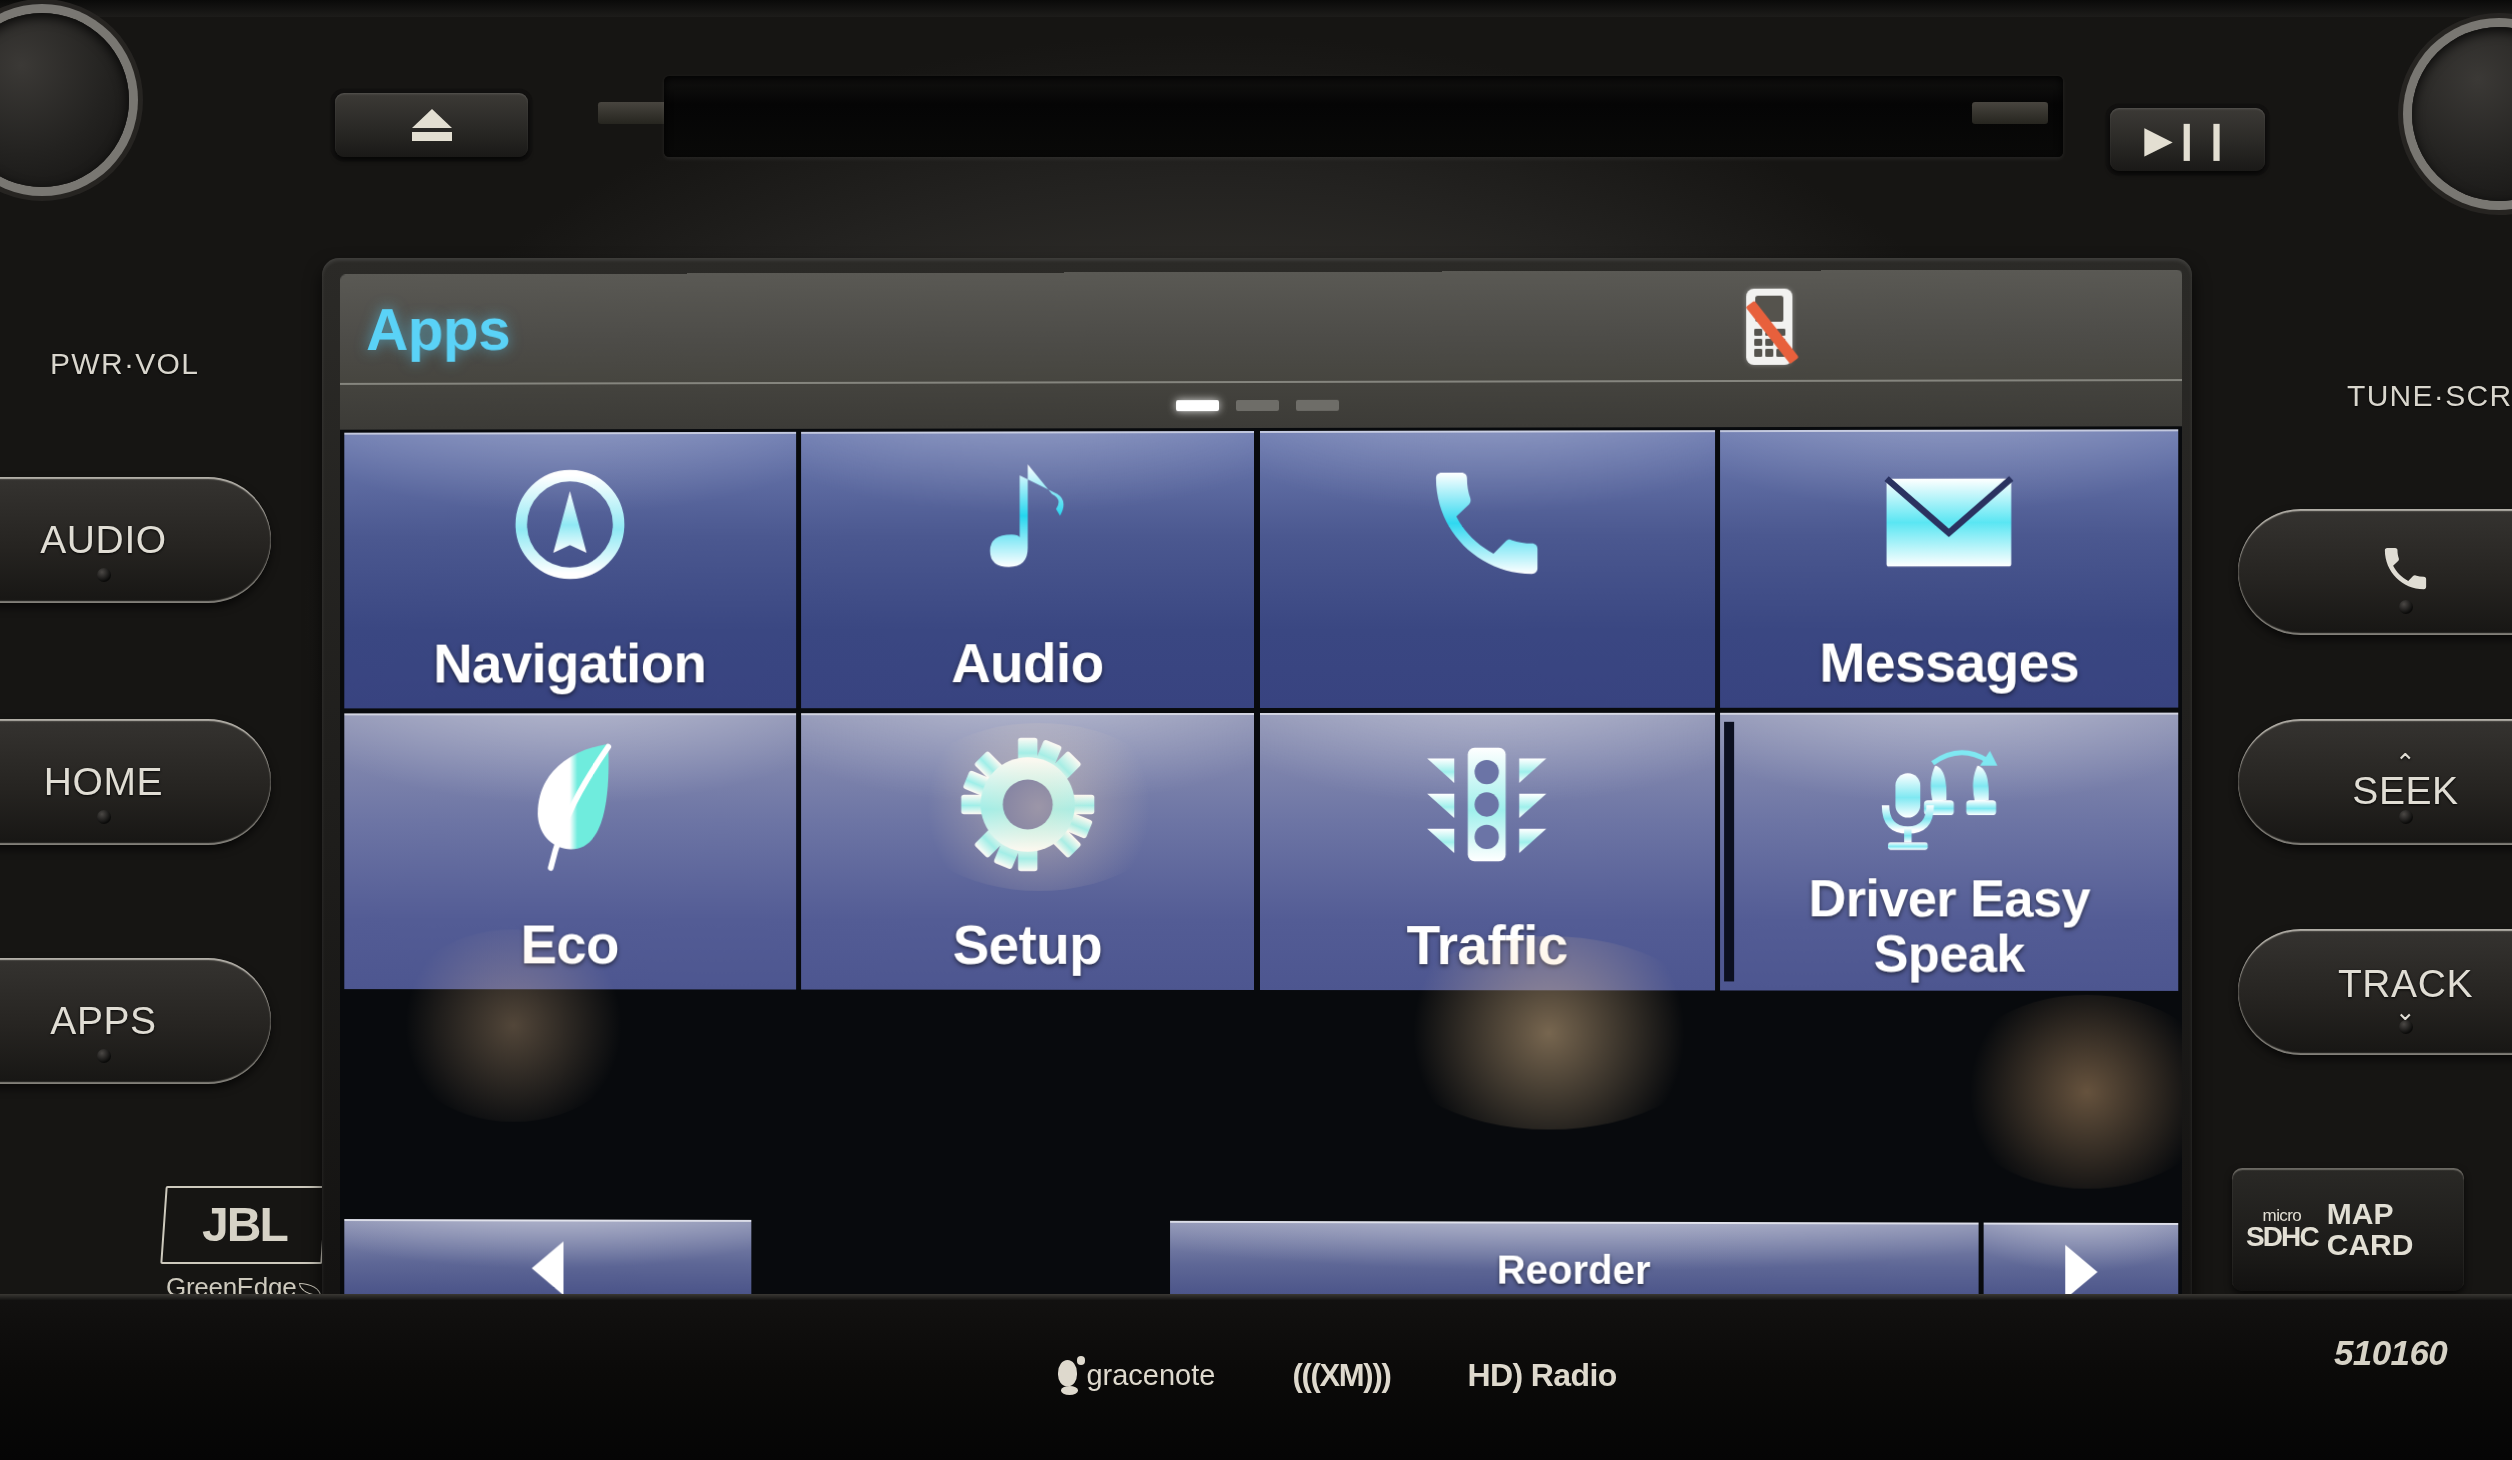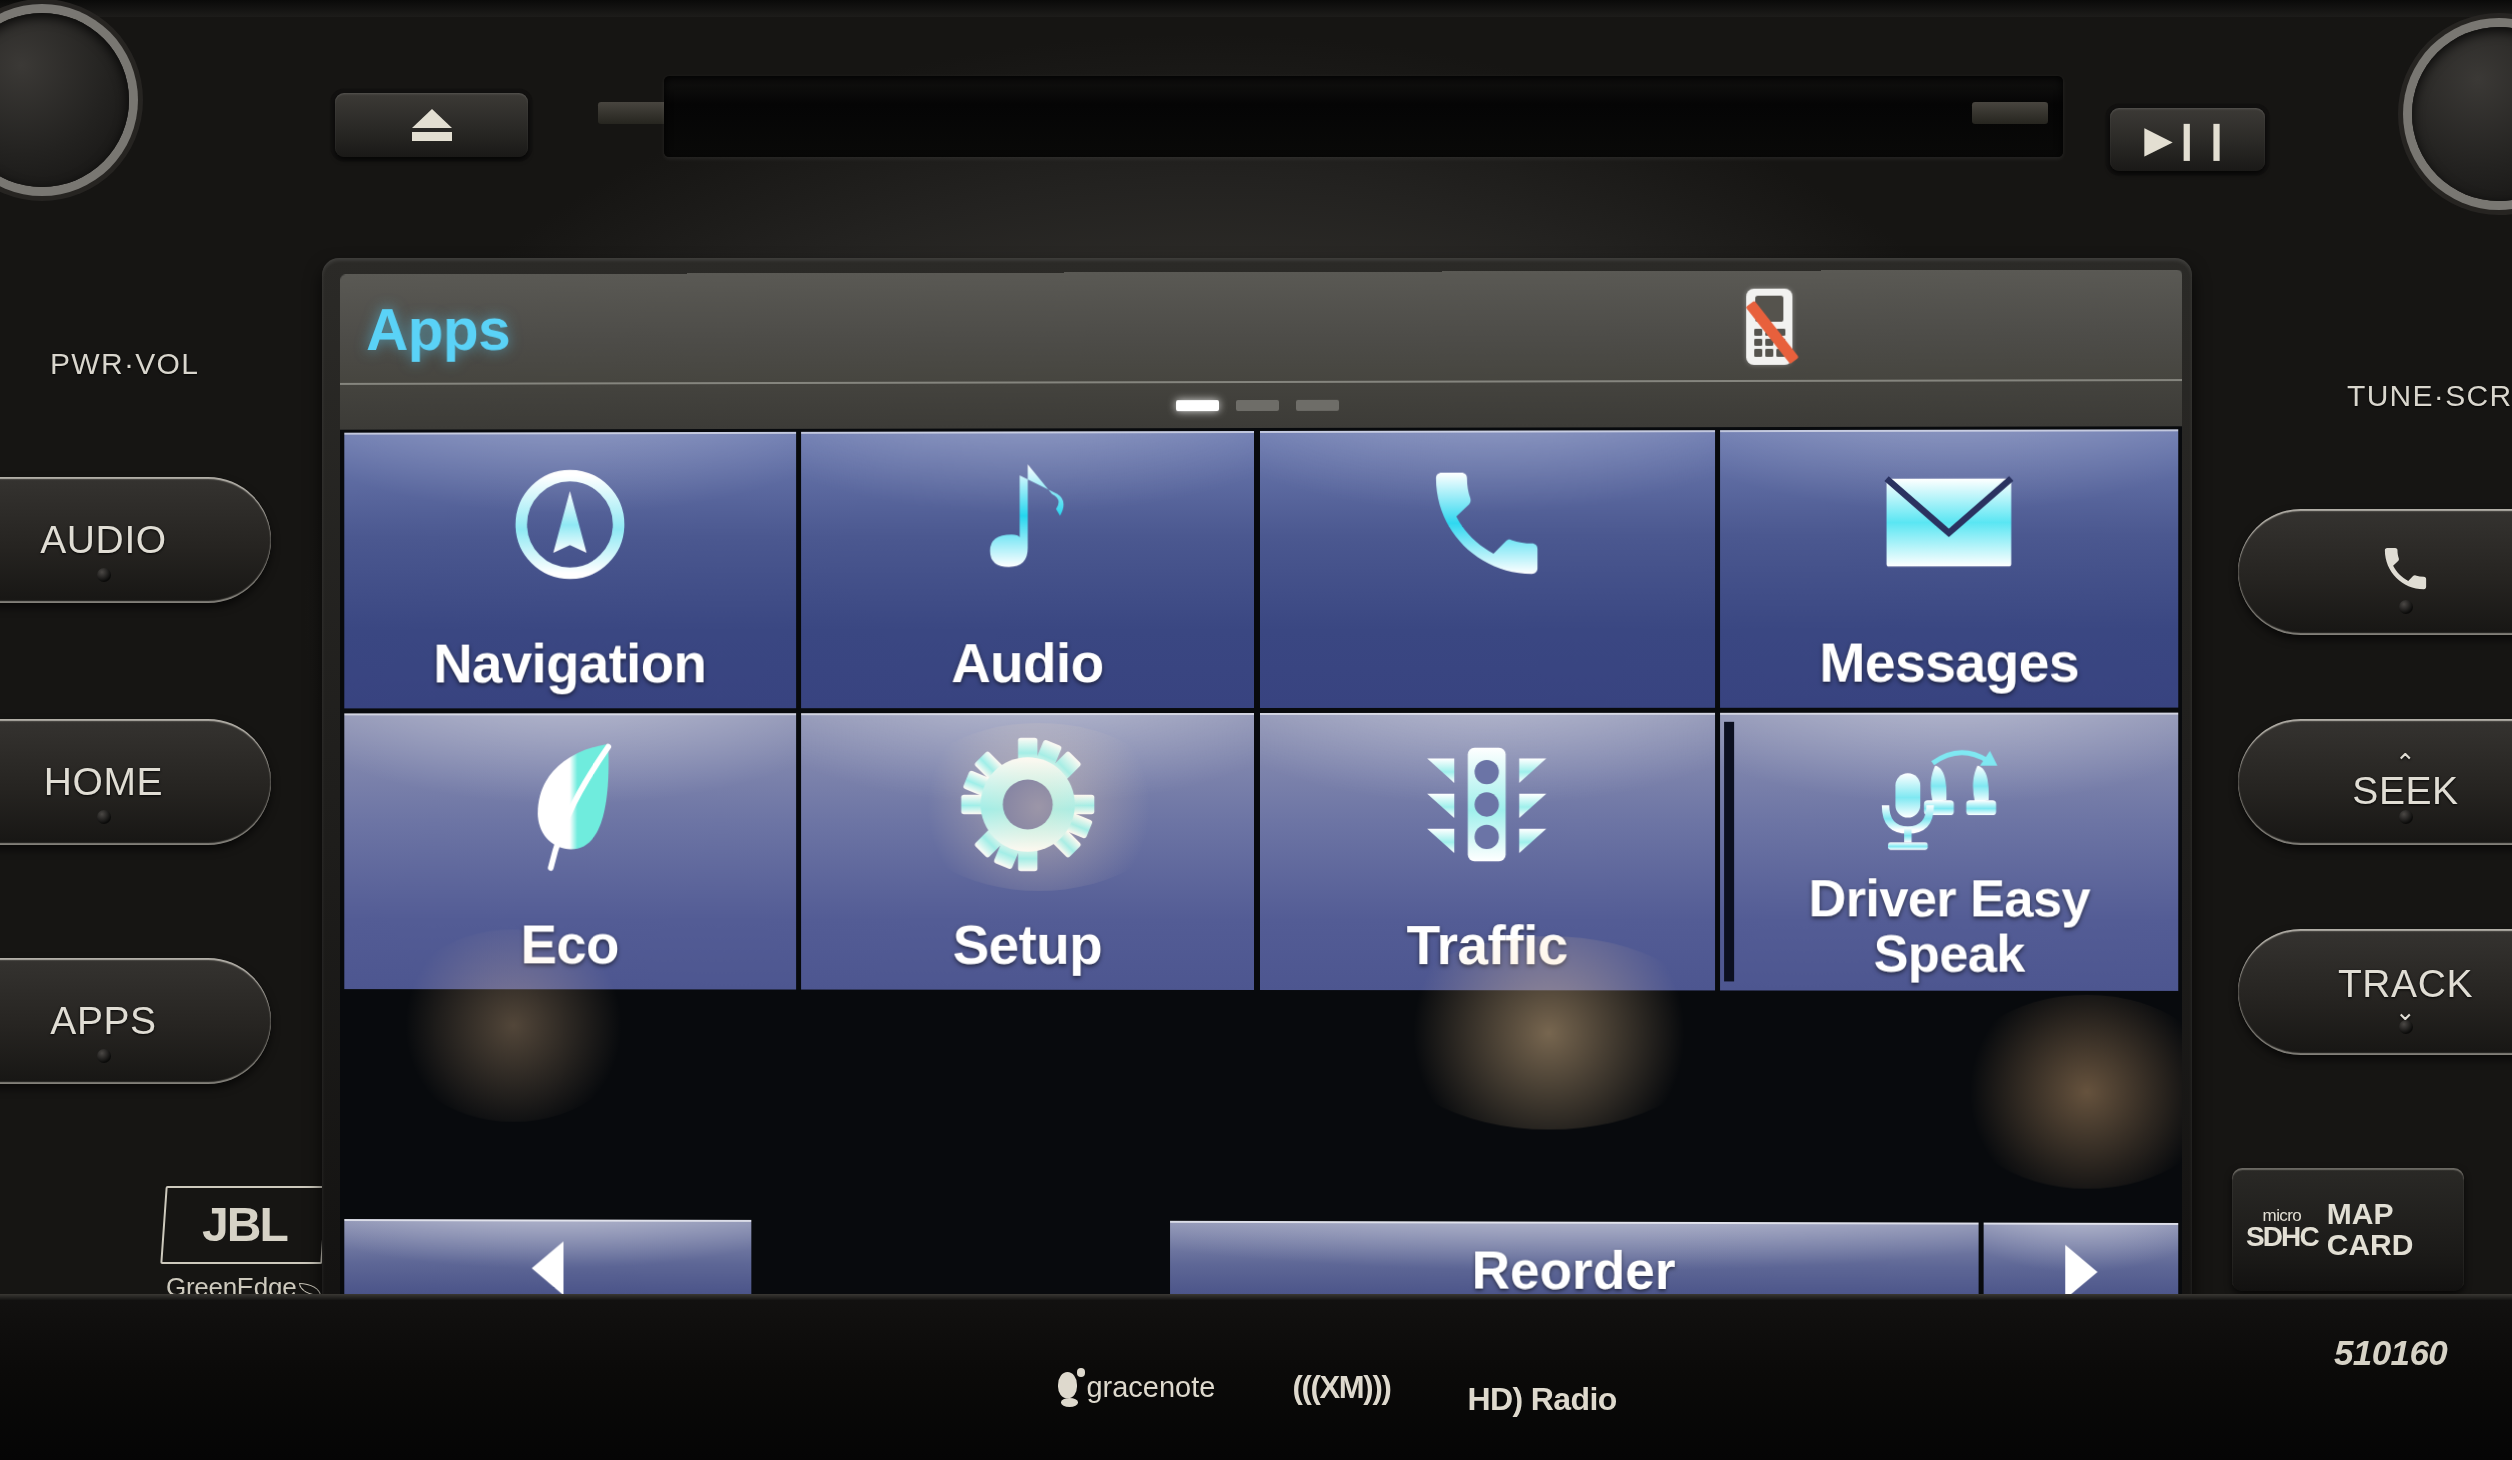--- a/index.html
+++ b/index.html
@@ -175,21 +175,21 @@
     content:""; position:absolute; left:0; top:2.6px; width:19.3px; height:26px;
     background:#ded9cd; border-radius:50% 50% 45% 45%;
   }
   .gn-mark::after{
     content:""; position:absolute; left:2.6px; bottom:-1.3px; width:17px; height:8.4px;
     background:#ded9cd; border-radius:50%;
   }
   .gn-dot{position:absolute;right:-5.2px;top:-1.3px;width:8.4px;height:8.4px;border-radius:50%;background:#ded9cd;}
   .brand-txt { font-size: 29px; }
   .xm-txt { font-size: 31px; font-weight:bold; letter-spacing:-1.3px;}
-  .hd-txt { font-size: 32px; font-weight:bold; letter-spacing:-0.6px;margin-top:24px;}
+  .hd-txt { font-size: 32px; font-weight:bold; letter-spacing:-0.6px;}
 
   #serial {
     position:absolute; left: 2334px; top: 1333px;
     color: #d6d2c6; font-size: 35px; font-style: italic; font-weight:bold;
     letter-spacing:-0.6px;
   }
 
   
   #screen-bezel {
     position:absolute; left: 322px; top: 258px; width: 1870px; height: 1074px;
@@ -303,21 +303,21 @@
     background:
       radial-gradient(ellipse 130% 140% at 50% -30%, rgba(255,255,255,.45), rgba(255,255,255,0) 58%),
       linear-gradient(180deg, #8a90b2 0%, #5e6796 45%, #3e4780 100%);
     box-shadow: inset 0 1.9px 0 rgba(255,255,255,.65);
     display:flex; align-items:center; justify-content:center;
   }
   #bot-prev   { flex: 0 0 410px; }
   #bot-gap    { flex: 0 0 410px; background: transparent; box-shadow:none; }
   #bot-reorder{ flex: 1 1 auto; }
   #bot-next   { flex: 0 0 193px; }
-  .botbtn-label { color:#fff; font-size: 53px; font-weight:bold; text-shadow:0 1.9px 3.9px rgba(0,0,0,.5); }
+  .botbtn-label { color:#fff; font-size: 40px; font-weight:bold; text-shadow:0 1.9px 3.9px rgba(0,0,0,.5); }
   .arrow-left  { width:0;height:0;border-top:27px solid transparent;border-bottom:27px solid transparent;border-right:32px solid #fff;}
   .arrow-right { width:0;height:0;border-top:27px solid transparent;border-bottom:27px solid transparent;border-left:32px solid #fff;}
 
   
   .glare {
     position:absolute; pointer-events:none; border-radius:50%;
     background: radial-gradient(circle, rgba(255,228,190,.40), rgba(255,228,190,0) 70%);
   }
   #glare1 { left: 567px; top: 451px;  width: 271px; height: 168px; }
   #glare2 { left: 1045px; top: 664px; width: 335px; height: 193px;

